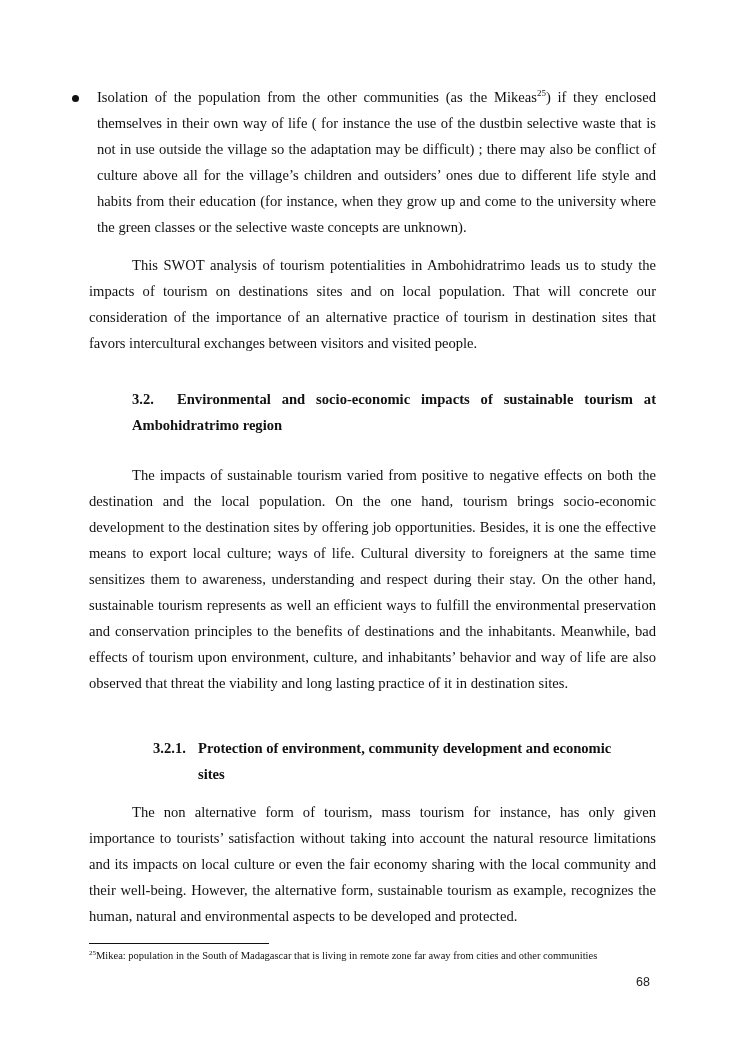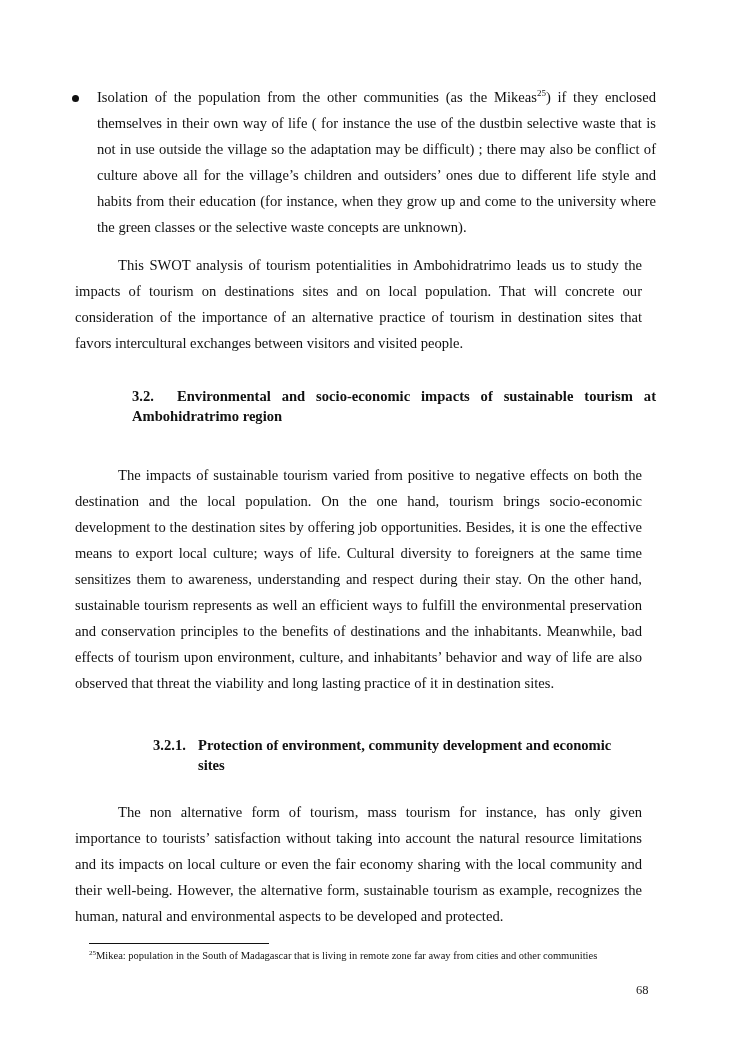--- a/index.html
+++ b/index.html
@@ -17,21 +17,21 @@
     }
     .page {
       position: absolute;
       left: 0;
       top: 0;
       width: 638px;
       height: 1053px;
     }
     .body-text {
       position: absolute;
-      left: 75px;
+      left: 89px;
       width: 567px;
       font-size: 14.6px;
       line-height: 26px;
       text-align: justify;
       text-align-last: left;
     }
     .indent {
       text-indent: 43px;
     }
     .bullet-block {
@@ -54,21 +54,21 @@
     }
     sup.ref {
       font-size: 9px;
       line-height: 0;
       vertical-align: 6px;
     }
     .heading {
       position: absolute;
       font-weight: bold;
       font-size: 14.6px;
-      line-height: 20px;
+      line-height: 26px;
       text-align: justify;
     }
     .h2 {
       left: 132px;
       top: 386px;
       width: 524px;
     }
     .h2 .num {
       display: inline-block;
       width: 45px;
@@ -104,24 +104,23 @@
     }
     .footnote sup {
       font-size: 7px;
       vertical-align: 4px;
       line-height: 0;
     }
     .page-number {
       position: absolute;
       left: 636px;
       top: 975px;
-      font-family: Liberation Serif, serif;
+      font-family: Liberation Sans, sans-serif;
       font-size: 12.5px;
       color: #222222;
-      margin-top: 8px;
     }
   </style>
 </head>
 <body>
 
 <div class="page">
 
   <span class="bullet-dot"></span>
   <div class="bullet-block"><span>Isolation of the population from the other communities (as the  Mikeas</span><sup class="ref">25</sup><span>)  if they enclosed themselves in their own way of life ( for instance the use of the dustbin selective waste that is not in use outside the village so the adaptation may be difficult) ; there may also be conflict of culture above all for the village’s children and outsiders’ ones due to different life style and habits from their education (for instance, when they grow up and come to the university where the green classes or the selective waste concepts are unknown).</span></div>
 

